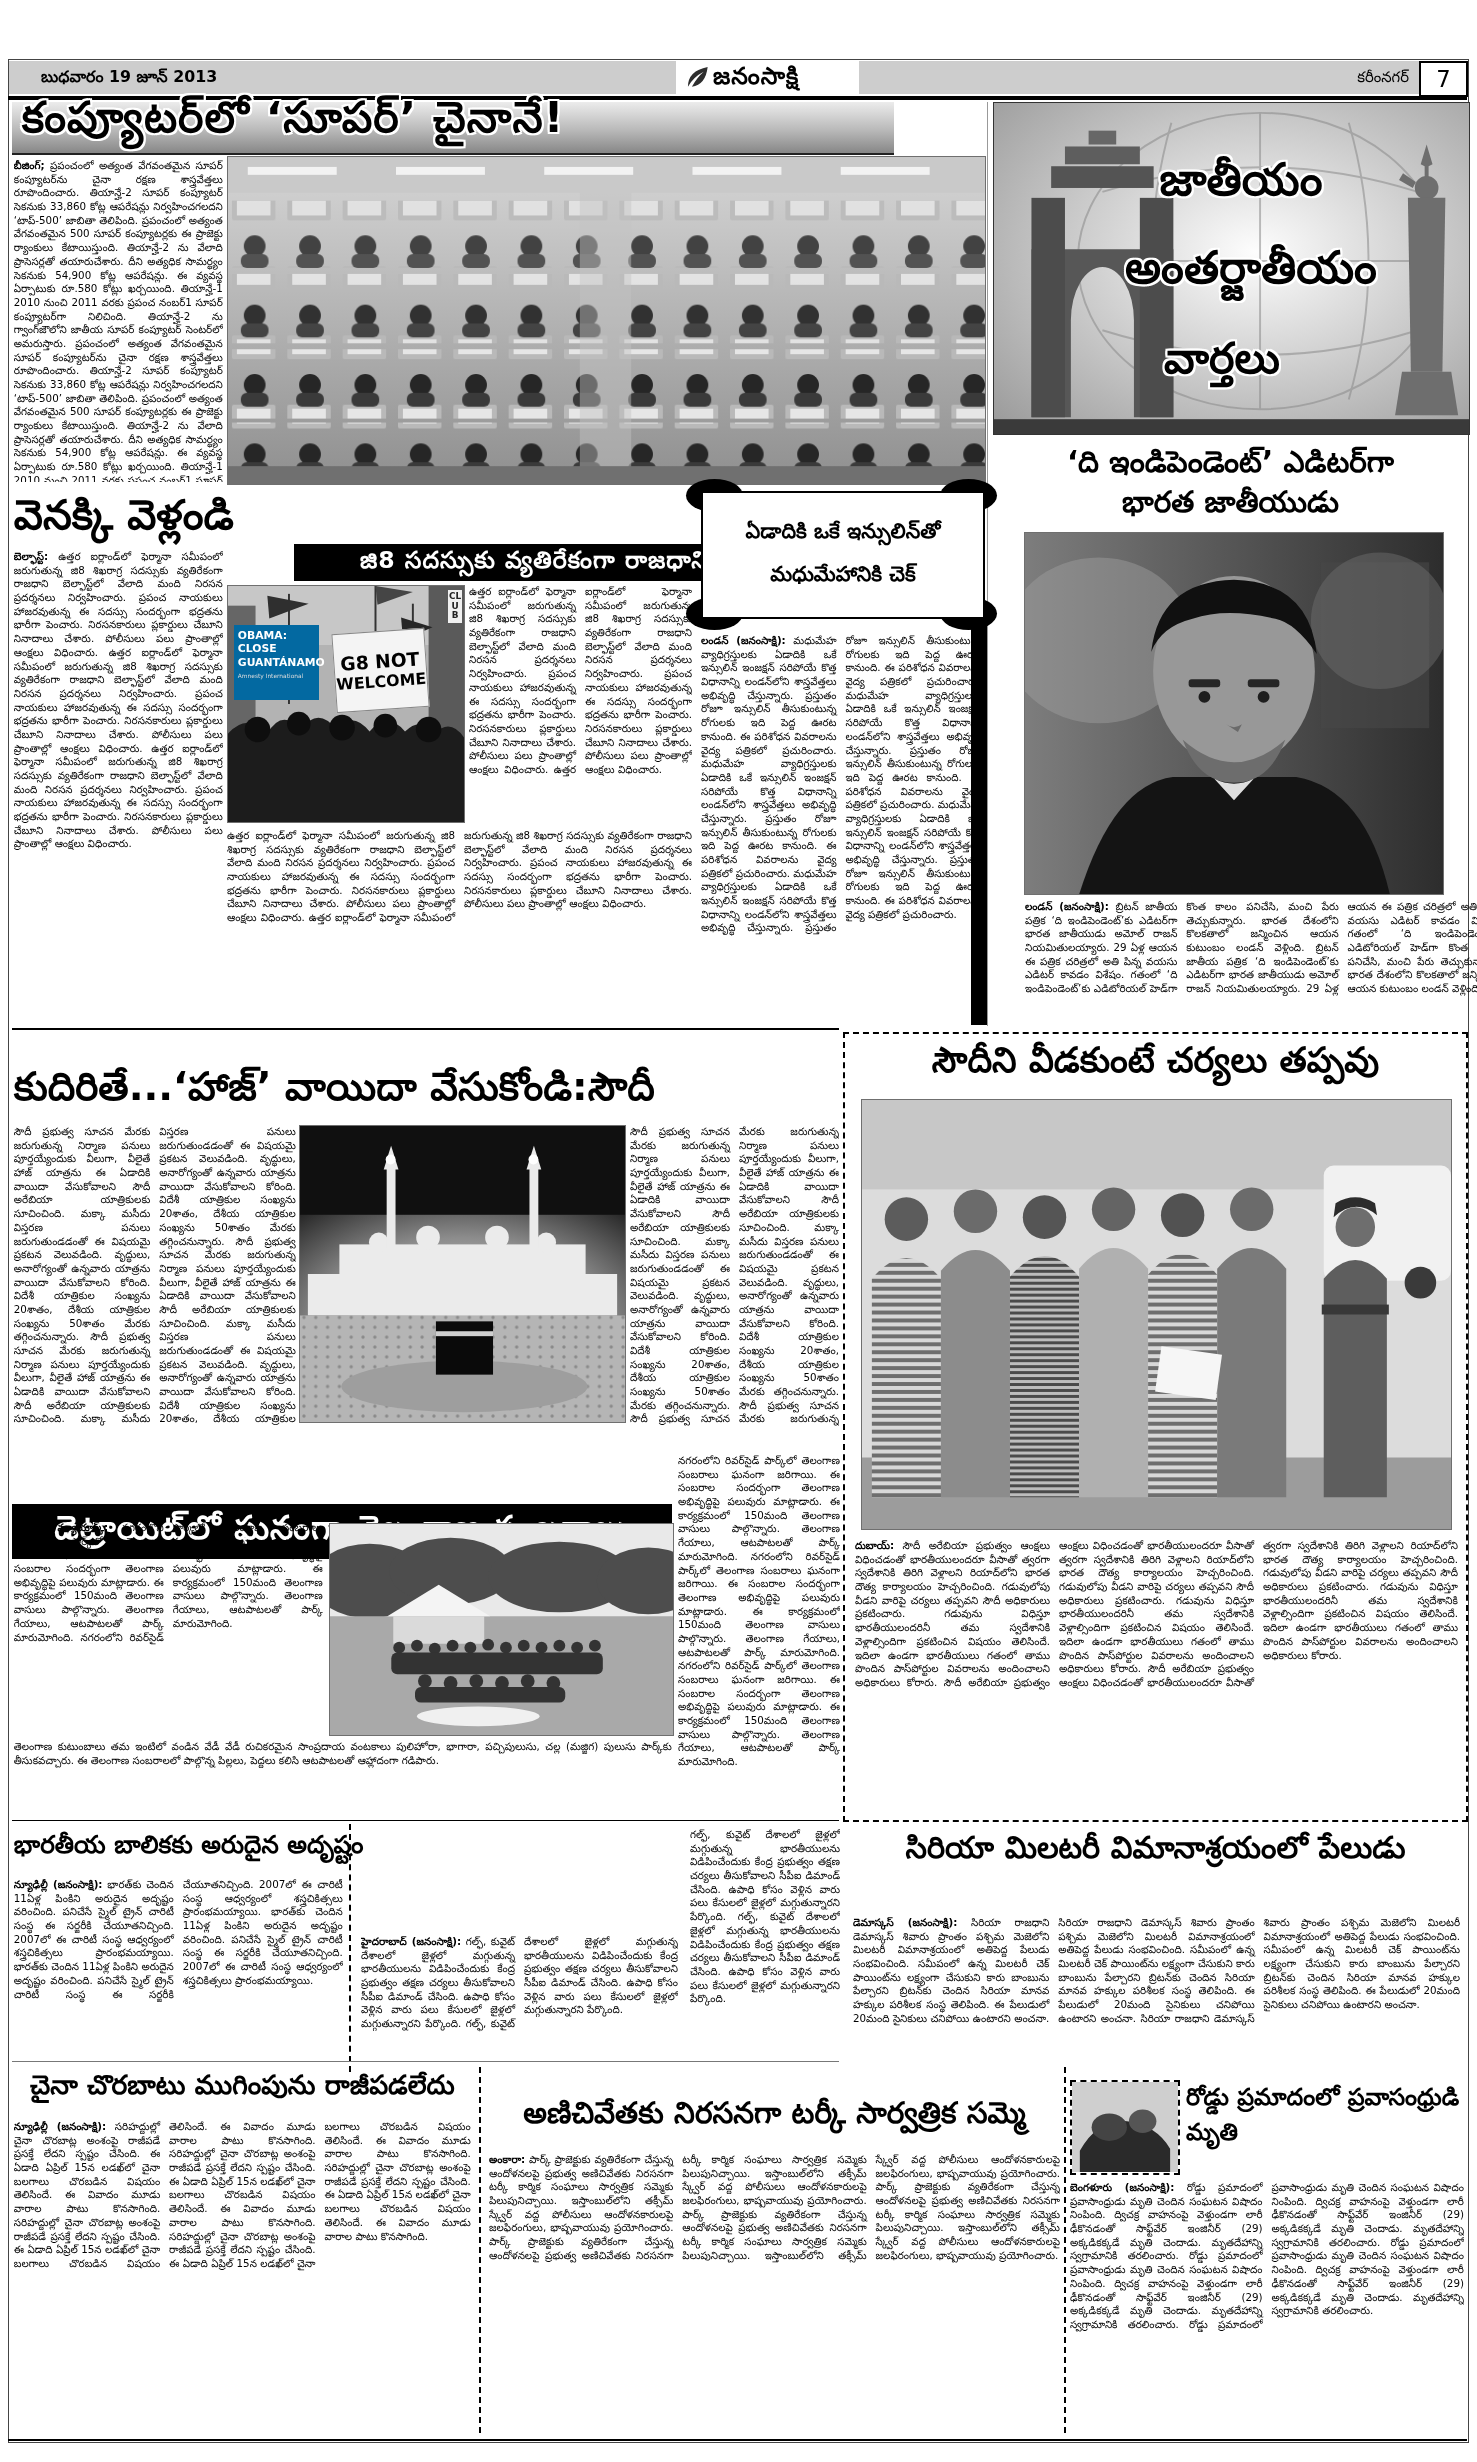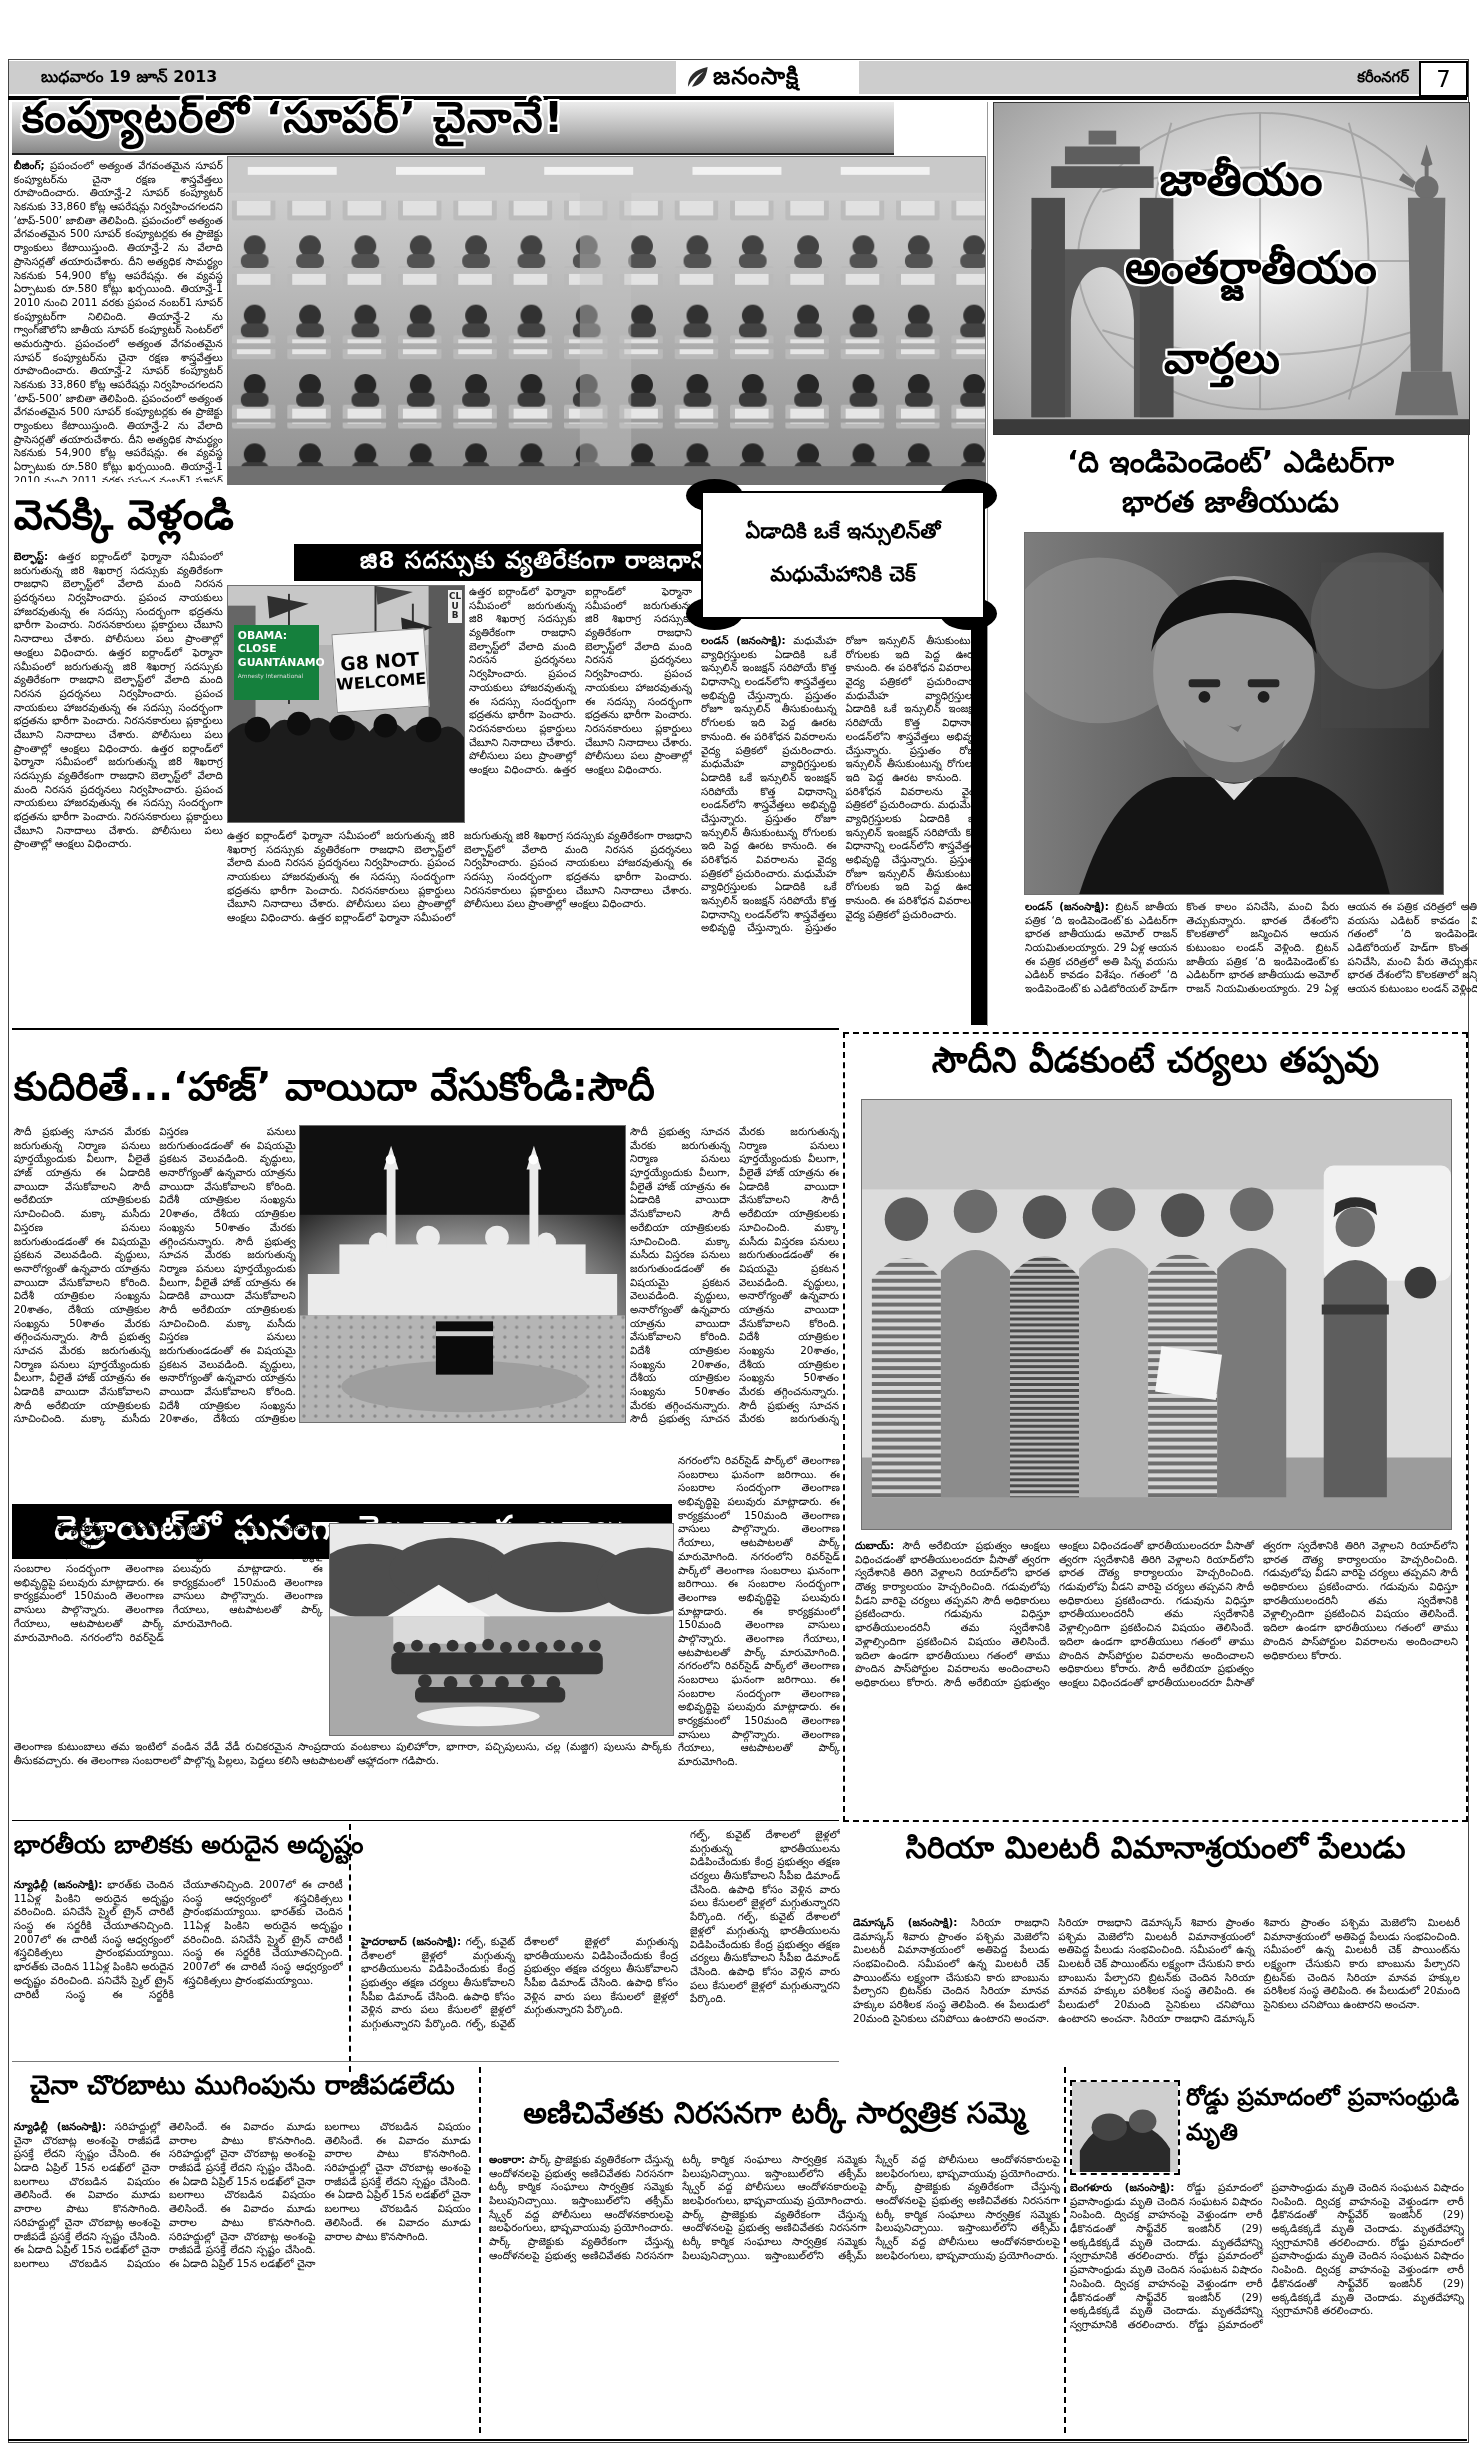--- a/index.html
+++ b/index.html
@@ -31,21 +31,21 @@
 
   <div class="abs" style="left:8.9px;top:61px;width:1457px;height:32.5px;background:#cdcdcd;"></div>
   <div class="abs" style="left:41px;top:67px;font-size:15.8px;font-weight:bold;">బుధవారం 19 జూన్ 2013</div>
   <div class="abs" style="left:676px;top:60px;width:183px;height:34px;background:#fff;"></div>
   <div class="abs" style="left:684px;top:63px;width:27.6px;height:27.6px;">
     <svg viewBox="0 0 28 28">
         <path d="M4,24 Q4,8 24,4 Q22,22 8,24 Q14,14 20,9 Q10,14 4,24 Z" fill="#2e2e2e"></path>
       </svg>
   </div>
   <div class="abs" style="left:713px;top:62px;font-size:23.6px;font-weight:900;letter-spacing:1px;">జనంసాక్షి</div>
-  <div class="abs" style="left:1281px;top:68px;width:128px;text-align:right;font-size:14.8px;font-weight:bold;">కరీంనగర్</div>
+  <div class="abs" style="left:1281px;top:68px;width:128px;text-align:right;font-size:14.8px;font-weight:normal;">కరీంనగర్</div>
   <div class="abs" style="left:1419px;top:61px;width:45px;height:31.5px;background:#fff;border:2px solid #000;display:flex;align-items:center;justify-content:center;">
     <span style="font-size:22.7px;">7</span>
   </div>
   <div class="abs rule" style="left:7.9px;top:96px;width:1459px;height:3.9px;"></div>
 
   <div class="abs" style="left:11.8px;top:102px;width:882px;height:51px;background:linear-gradient(#ececec,#b9b9b9 55%,#878787);border-bottom:2px solid #222;display:flex;align-items:flex-end;">
     <span class="hl ow nowrap" style="font-size:43px;margin-left:9.9px;letter-spacing:1px;">కంప్యూటర్‌లో ‘సూపర్’ చైనానే!</span>
   </div>
   <div class="abs body" style="left:13.8px;top:159px;width:209px;height:323px;">
     <span class="dl">బీజింగ్;</span>
@@ -182,21 +182,21 @@
       <path d="M176,32 l32,10 -30,13 Z" fill="#262626"></path>
       <path d="M0,150 q20,-22 40,0 q15,-26 34,-4 q18,-24 36,0 q16,-20 34,2 q18,-22 36,0 q16,-16 30,2 q16,-16 30,4 V240 H0 Z" fill="#1c1c1c"></path>
       <g fill="#0e0e0e">
           <circle cx="30" cy="146" r="13"></circle>
           <circle cx="72" cy="140" r="12"></circle>
           <circle cx="116" cy="144" r="13"></circle>
           <circle cx="160" cy="142" r="12"></circle>
           <circle cx="204" cy="146" r="13"></circle>
         </g>
     </svg>
-    <div class="sign" style="left:5.9px;top:39px;width:85px;height:75px;background:#15803d;color:#fff;padding:3.9px;box-sizing:border-box;">
+    <div class="sign" style="left:5.9px;top:39px;width:85px;height:75px;background:#0369a1;color:#fff;padding:3.9px;box-sizing:border-box;">
       <div style="font-size:10.8px;font-weight:bold;line-height:1.25;">OBAMA: CLOSE GUANTÁNAMO</div>
       <div style="font-size:5.9px;margin-top:3.9px;color:#ddd;">Amnesty International</div>
     </div>
     <div class="sign center" style="left:106px;top:45px;width:91px;height:77px;background:#f4f4f4;color:#000;transform:rotate(-4deg);border:1px solid #888;display:flex;flex-direction:column;justify-content:center;">
       <div class="hl" style="font-size:18.7px;">G8 NOT</div>
       <div class="hl" style="font-size:15.8px;">WELCOME</div>
     </div>
     <div class="sign center" style="right:2px;top:3.9px;width:13.8px;background:#f0f0f0;color:#222;font-size:8.9px;font-weight:bold;line-height:1.1;word-break:break-all;padding:2px 0;">CLUB</div>
   </div>
   <div class="abs body c2" style="left:469px;top:585px;width:223px;height:236px;">

